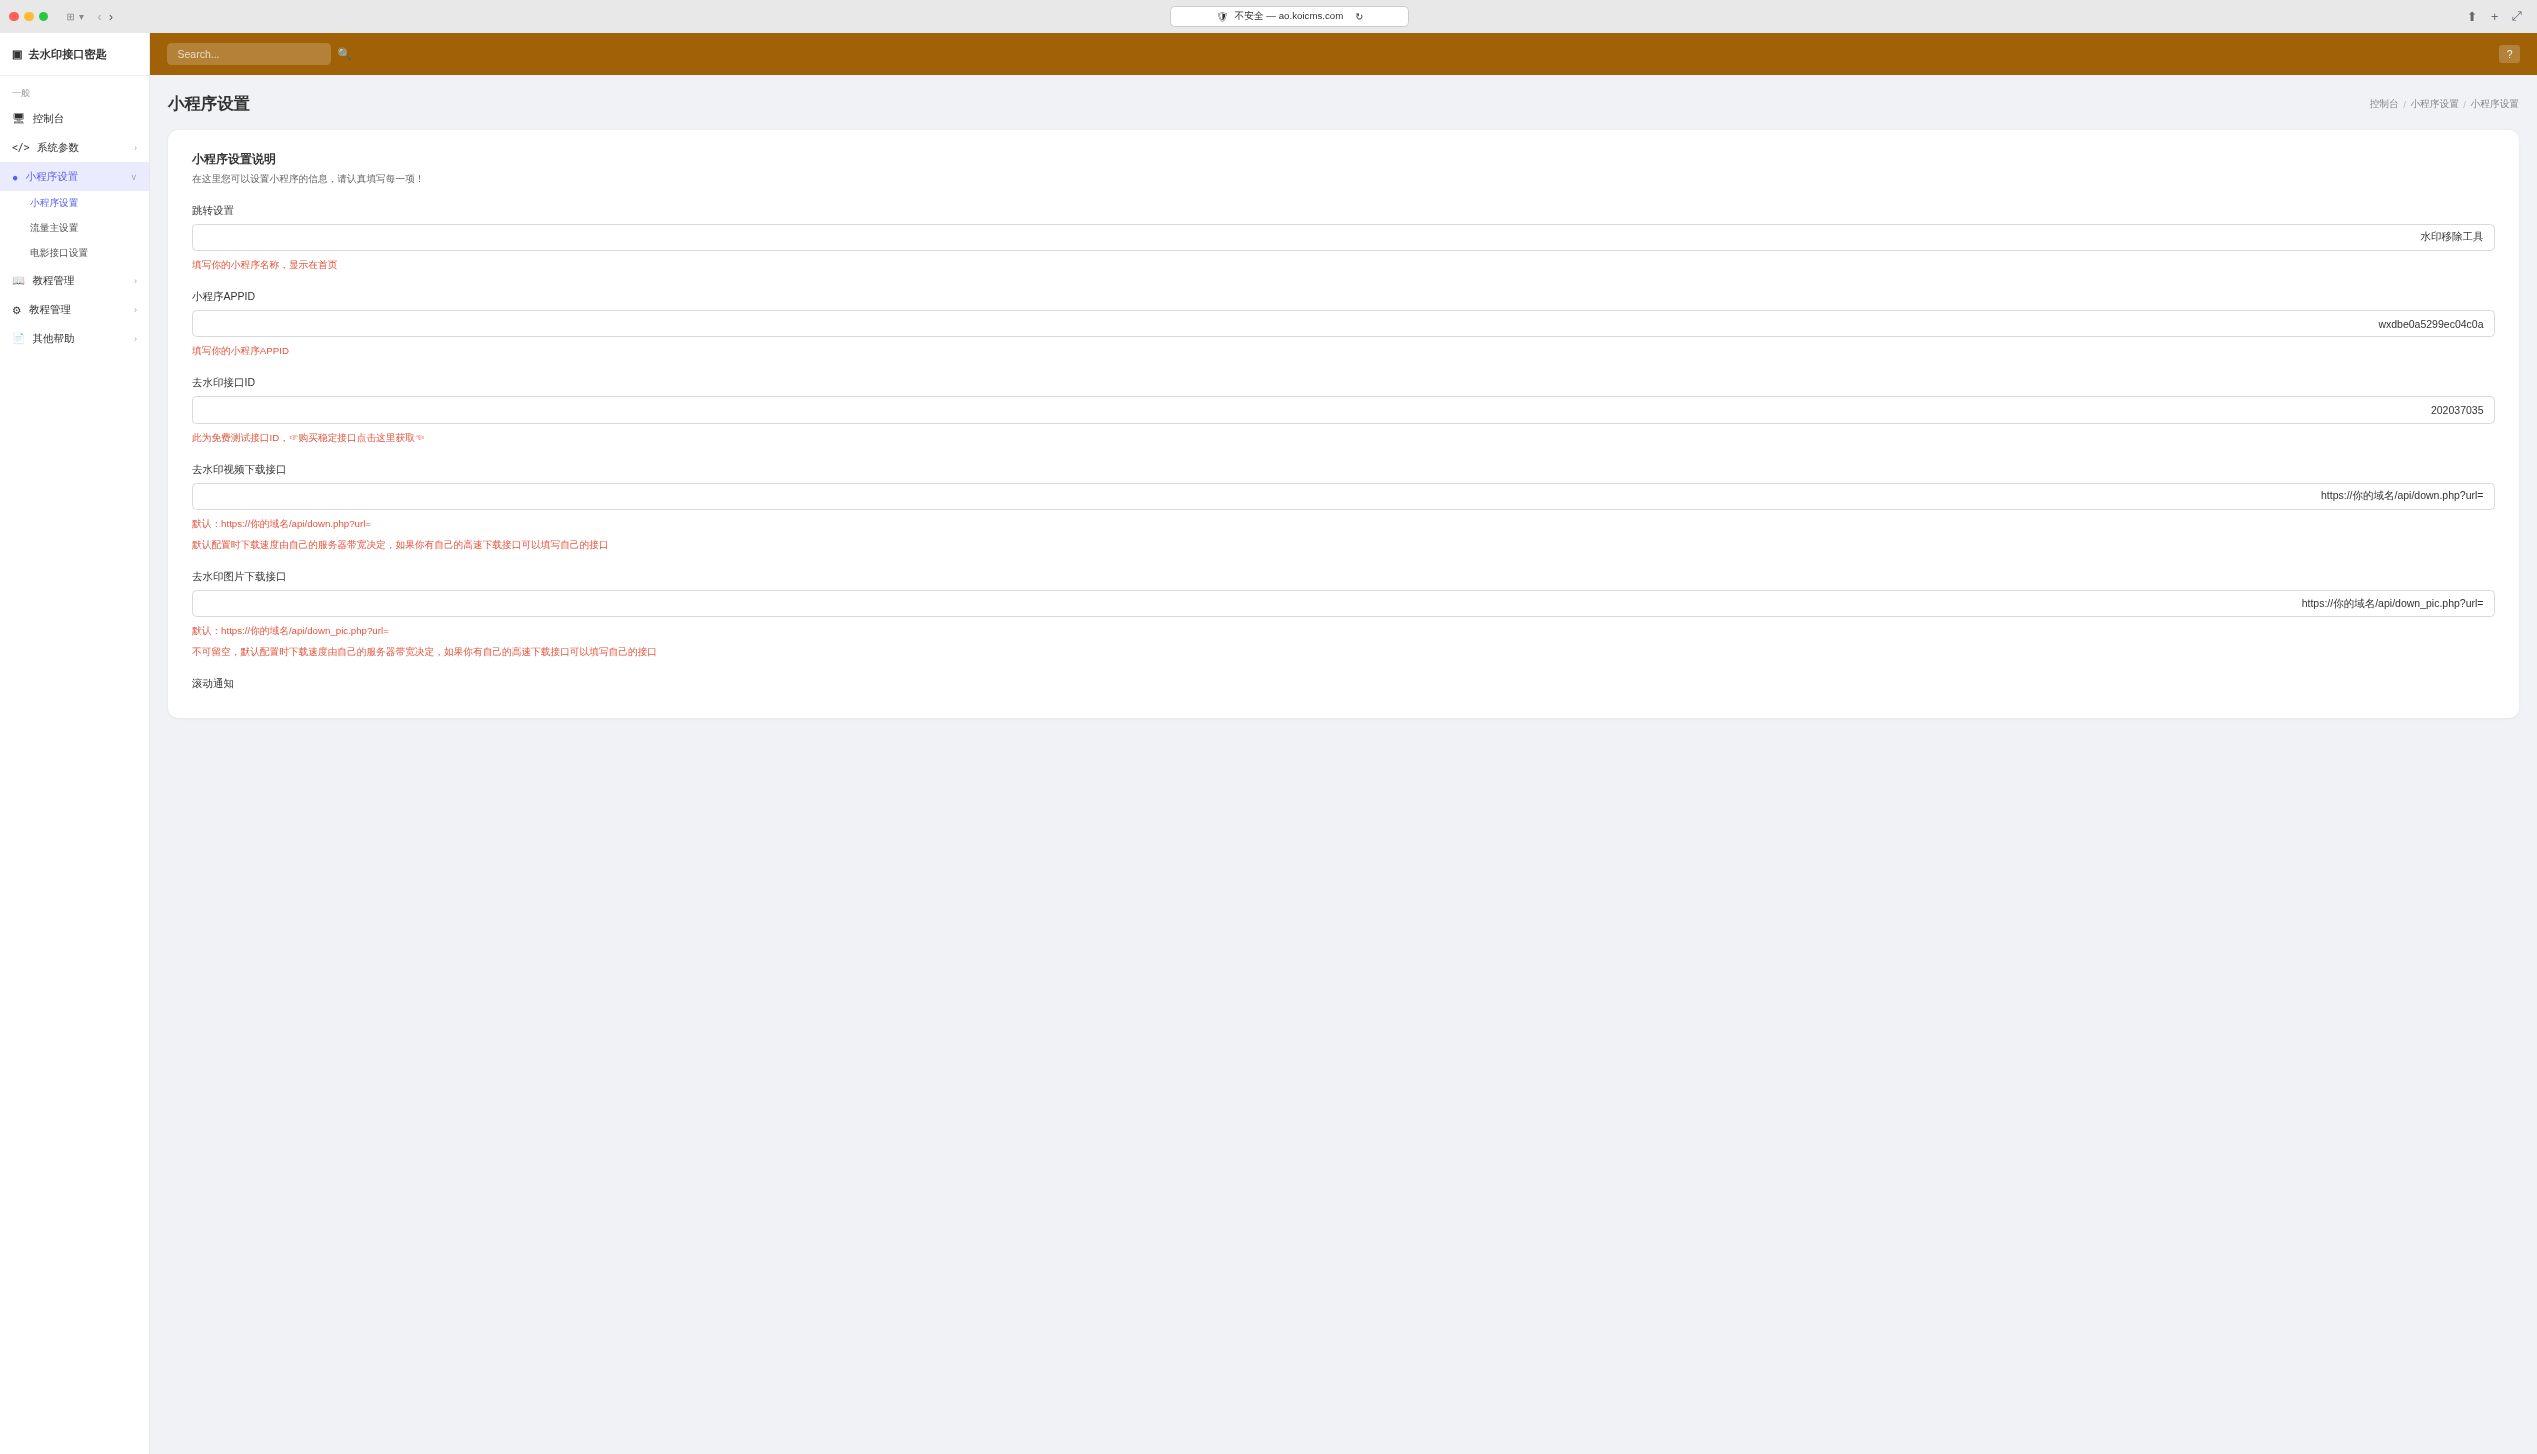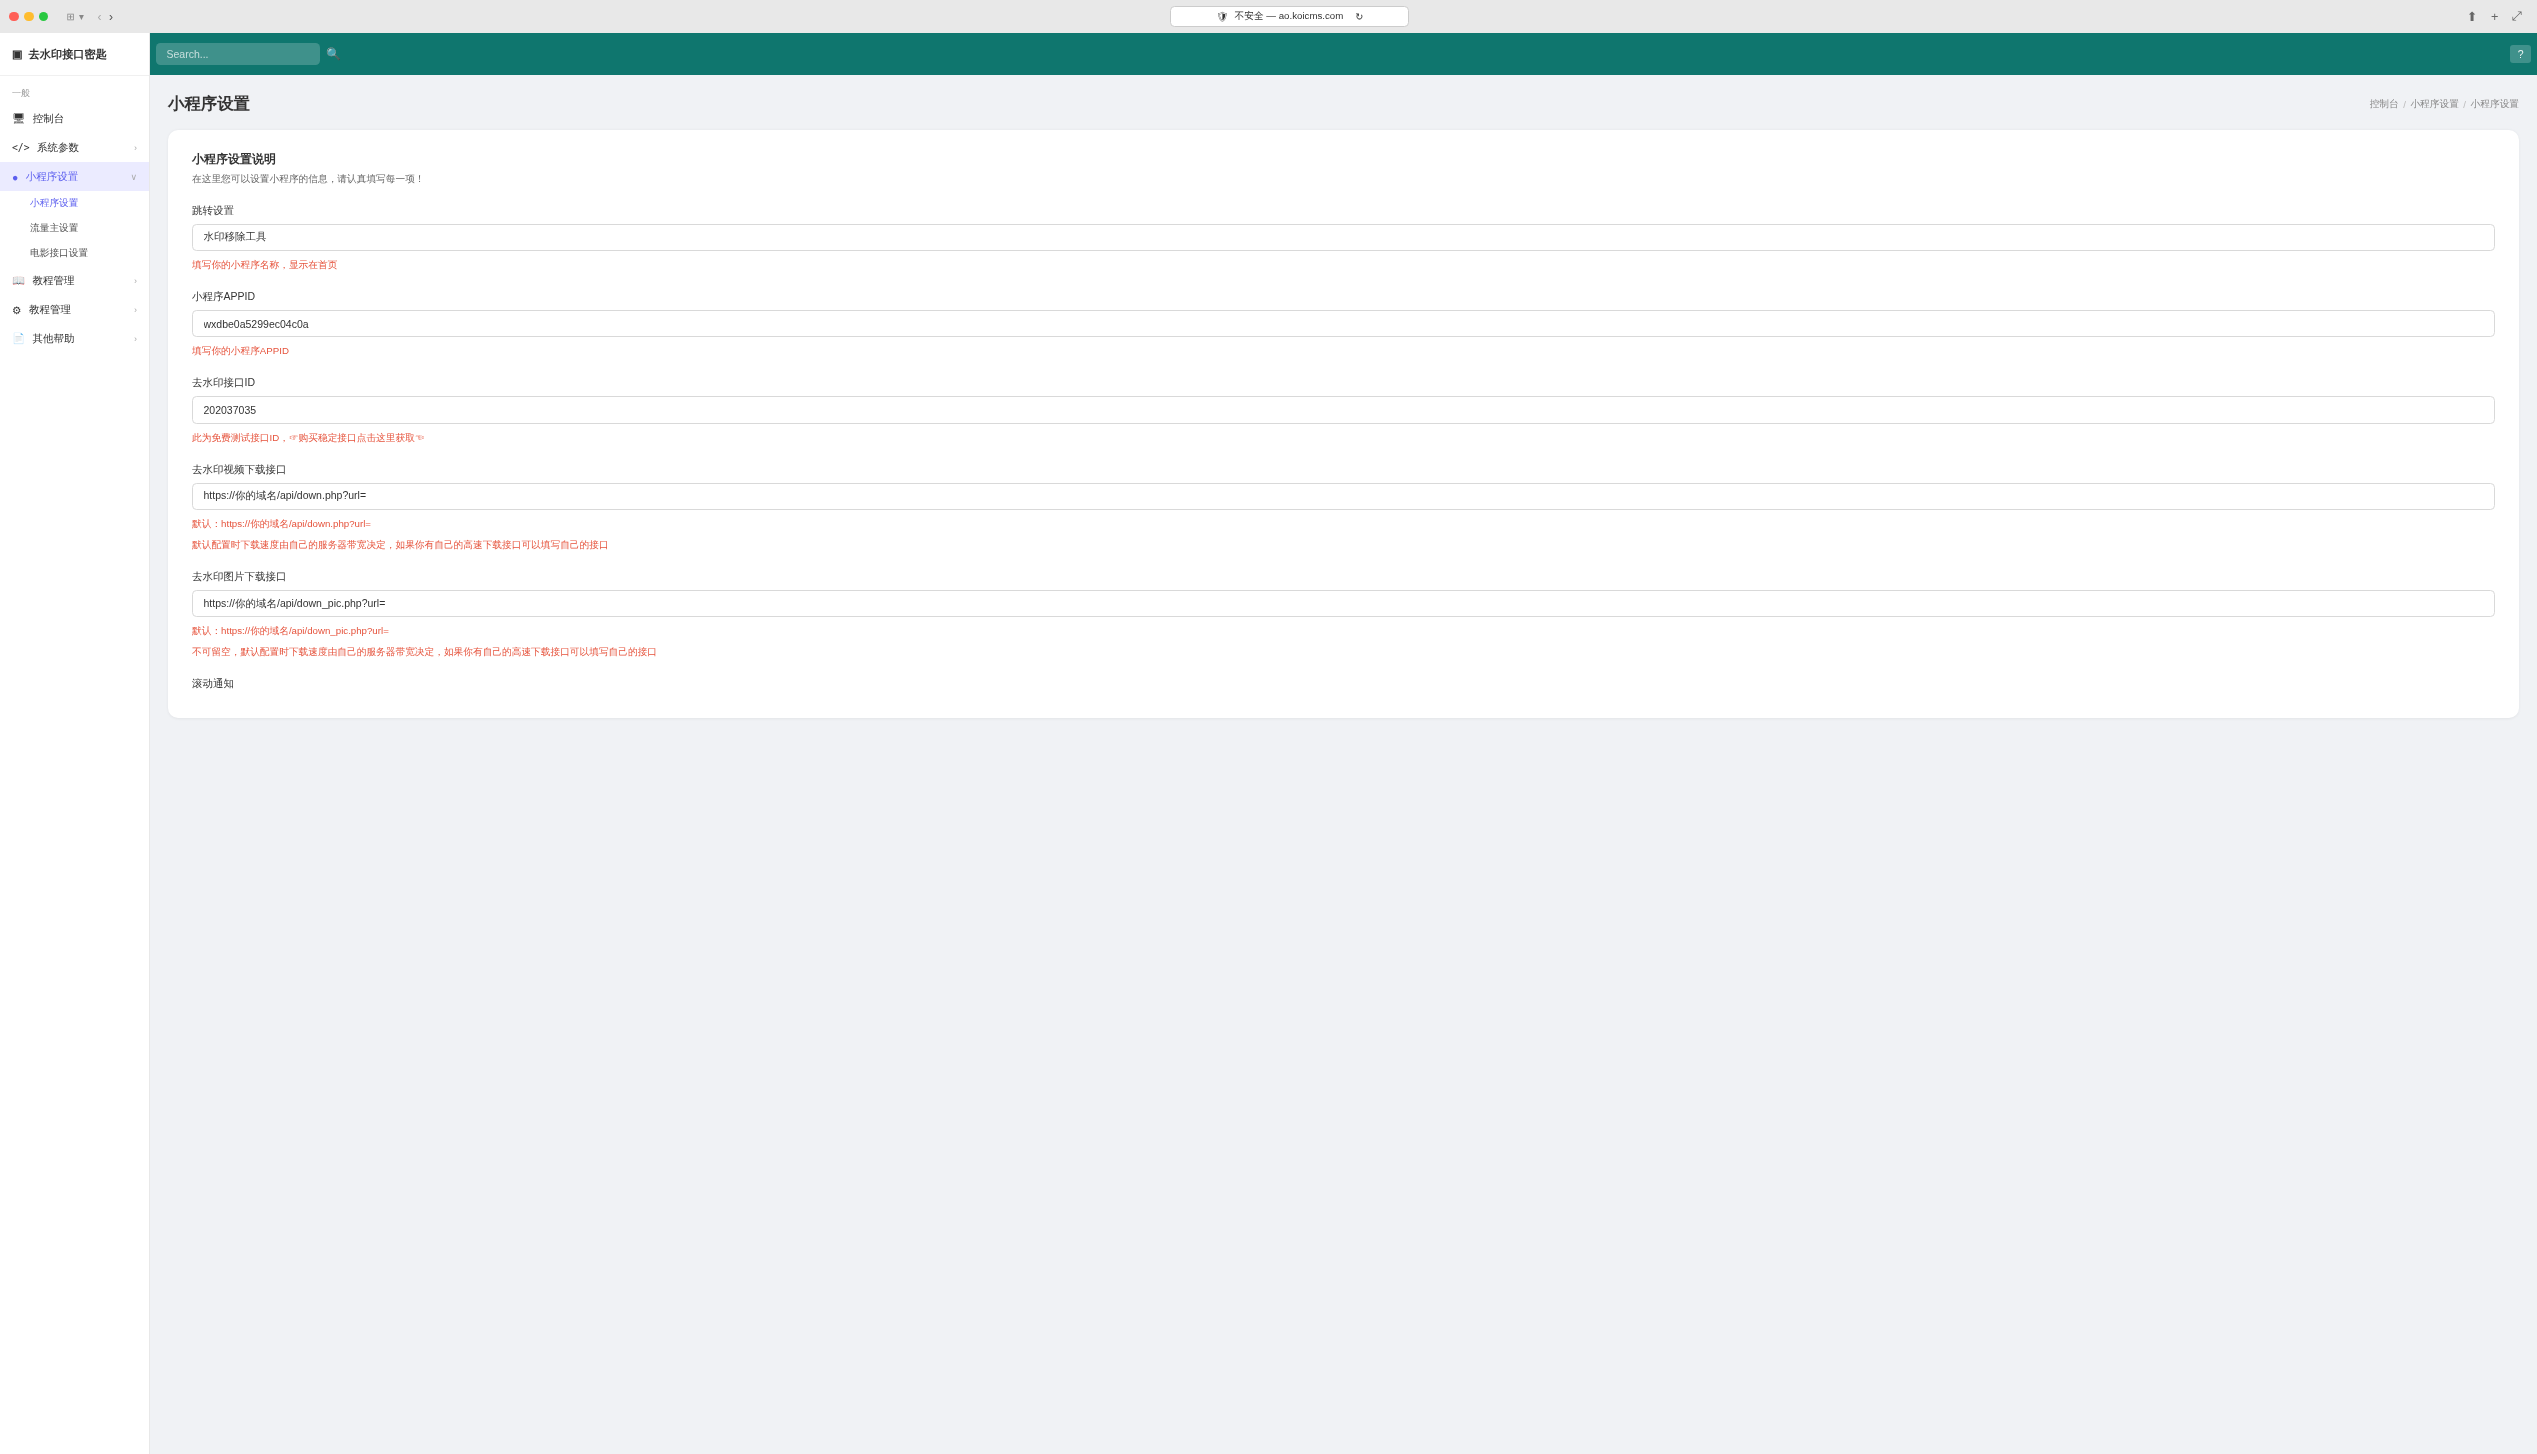--- a/index.html
+++ b/index.html
@@ -87,24 +87,24 @@
       font-size: 9.7px;
       color: #555;
       cursor: pointer;
     }
     .sidebar-sub-item.active { color: #5c5fef; font-weight: 500; }
     .sidebar-parent-active { background: #f0f0ff; }
 
     
     .topbar {
       height: 42px;
-      background: #0f766e;
-      display: flex;
-      align-items: center;
-      padding: 0 6px;
+      background: #a16207;
+      display: flex;
+      align-items: center;
+      padding: 0 17px;
       flex-shrink: 0;
     }
     .topbar-search {
       background: rgba(255,255,255,0.2);
       border: none;
       border-radius: 4.5px;
       padding: 5.2px 10.5px;
       color: white;
       font-size: 10.5px;
       width: 164px;
@@ -156,20 +156,21 @@
     .form-label { font-size: 10.5px; color: #333; font-weight: 500; margin-bottom: 6px; display: block; }
     .form-input {
       width: 100%;
       border: 0.7px solid #d9d9d9;
       border-radius: 4.5px;
       padding: 6.7px 10.5px;
       font-size: 10.5px;
       color: #333;
       outline: none;
       background: white;
+      text-align: right;
     }
     .form-hint { font-size: 9.7px; color: #e6533c; margin-top: 8px; }
   </style>
 </head>
 <body>
 
 <div class="titlebar">
   <div class="titlebar-dots">
     <div class="dot dot-red"></div>
     <div class="dot dot-yellow"></div>

